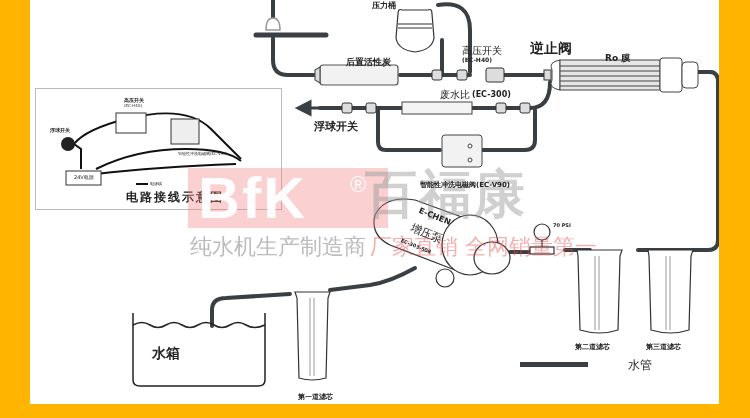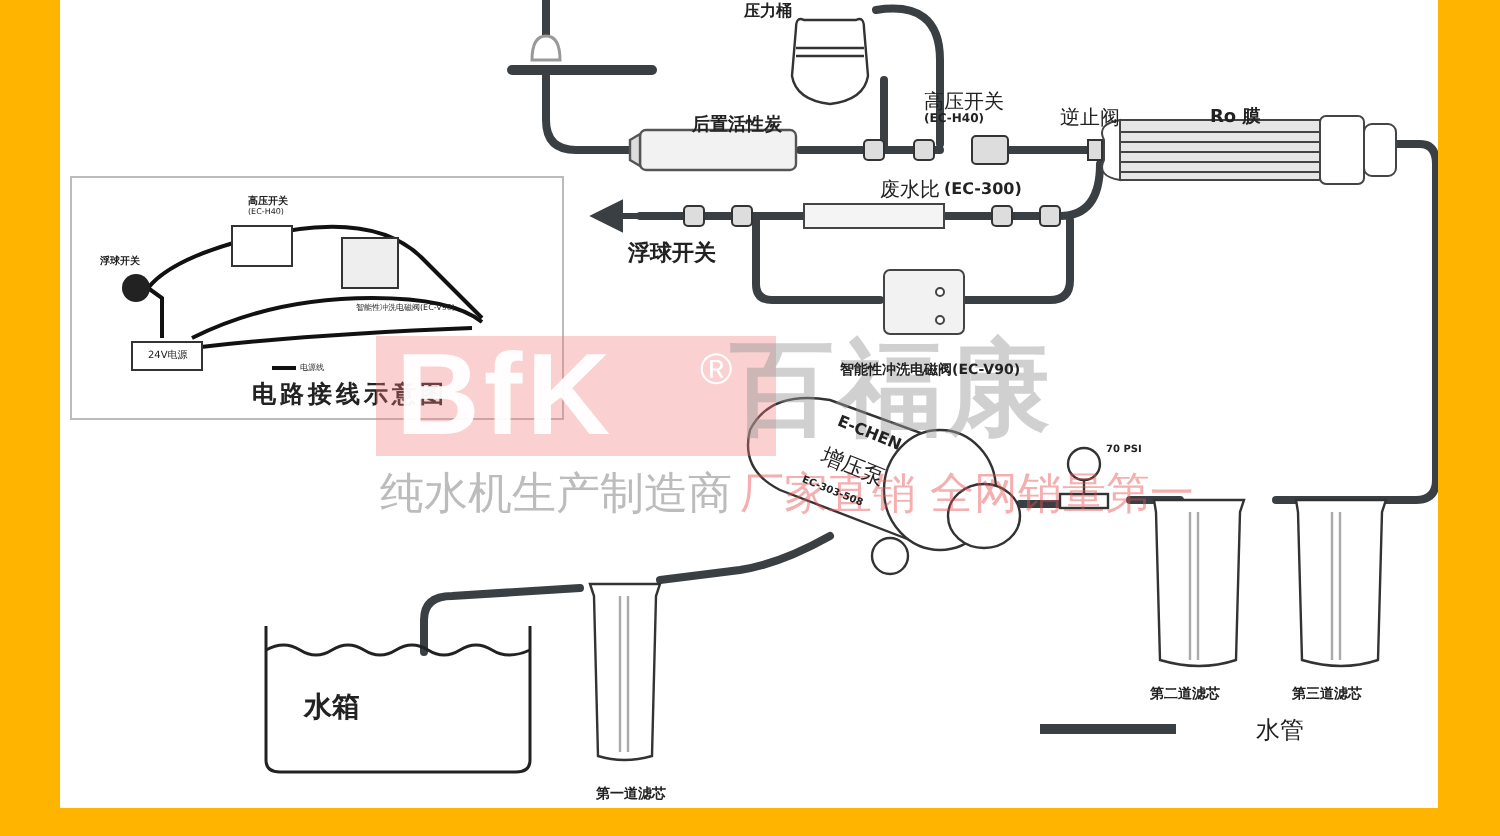--- a/index.html
+++ b/index.html
@@ -165,21 +165,21 @@
   <div class="wm-bfk">BfK</div>
   <div class="wm-reg">®</div>
   <div class="wm-brand">百福康</div>
   <div class="wm-line1">纯水机生产制造商</div>
   <div class="wm-line2">厂家直销 全网销量第一</div>
 
   <span class="lbl" style="left:342px;top:0px;font-size:8px;font-weight:bold;">压力桶</span>
   <span class="lbl mid" style="left:316px;top:56px;">后置活性炭</span>
   <span class="lbl" style="left:432px;top:44px;font-size:10px;">高压开关</span>
   <span class="lbl small" style="left:432px;top:56px;font-size:6px;">(EC-H40)</span>
-  <span class="lbl" style="left:500px;top:52px;font-size:10px;font-weight:normal;">逆止阀</span>
+  <span class="lbl" style="left:500px;top:40px;font-size:14px;font-weight:bold;">逆止阀</span>
   <span class="lbl mid" style="left:575px;top:52px;">Ro 膜</span>
   <span class="lbl" style="left:410px;top:88px;font-size:10px;">废水比</span>
   <span class="lbl small" style="left:442px;top:90px;">(EC-300)</span>
   <span class="lbl" style="left:284px;top:119px;font-size:11px;font-weight:bold;">浮球开关</span>
   <span class="lbl" style="left:390px;top:180px;font-size:7px;font-weight:bold;">智能性冲洗电磁阀(EC-V90)</span>
   <span class="lbl" style="left:388px;top:212px;font-size:8px;font-weight:bold;transform:rotate(22deg);">E-CHEN</span>
   <span class="lbl" style="left:380px;top:226px;font-size:11px;transform:rotate(22deg);">增压泵</span>
   <span class="lbl" style="left:370px;top:243px;font-size:5px;font-weight:bold;transform:rotate(22deg);">EC-303-508</span>
   <span class="lbl" style="left:523px;top:222px;font-size:5px;font-weight:bold;">70 PSI</span>
   <span class="lbl" style="left:122px;top:345px;font-size:14px;font-weight:bold;">水箱</span>

